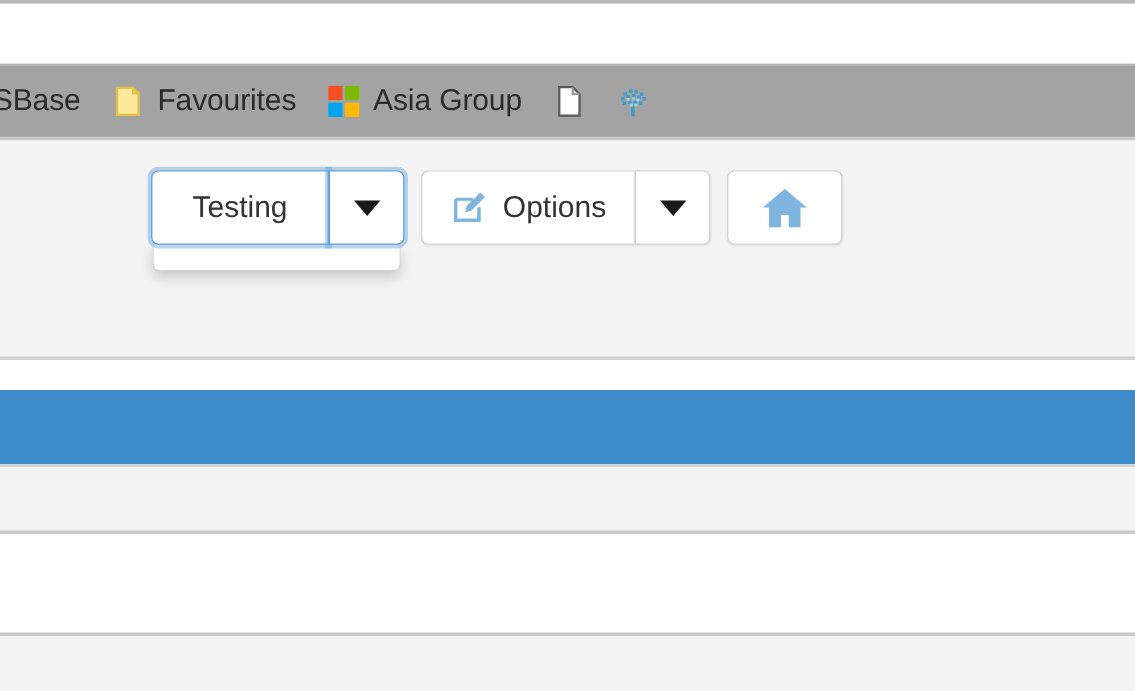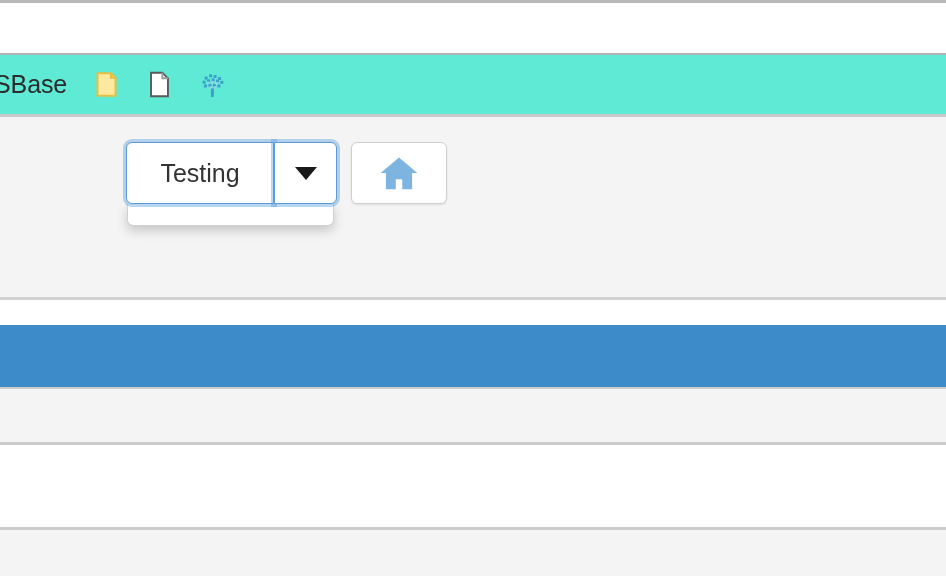--- a/index.html
+++ b/index.html
@@ -27,21 +27,21 @@
     background: #ffffff;
     border-top: 3px solid #b8b8b8;
     border-bottom: 2px solid #b4b4b4;
   }
 
   
   .bookmarks-bar {
     position: absolute;
     left: 0; top: 55px;
     width: 946px; height: 62px;
-    background: #5eead4;
+    background: #a3a3a3;
     border-bottom: 3px solid #c9c9c9;
     display: flex;
     align-items: center;
     padding-left: 0;
     overflow: hidden;
     white-space: nowrap;
   }
 
   .bookmark {
     display: flex;
@@ -225,22 +225,34 @@
       <span class="bookmark-label">SBase</span>
     </div>
 
     <div class="bookmark">
       <span>
         <svg class="bm-icon" viewBox="0 0 24 24" aria-hidden="true">
           <path d="M4 2h12l4 4v16H4z" fill="#ffe9a0" stroke="#e4c043" stroke-width="1.8"></path>
           <path d="M16 2v4h4" fill="none" stroke="#e4c043" stroke-width="1.8"></path>
         </svg>
       </span>
-    </div>
-
+      <span class="bookmark-label">Favourites</span>
+    </div>
+
+    <div class="bookmark">
+      <span>
+        <svg class="bm-icon" viewBox="0 0 24 24" aria-hidden="true">
+          <rect x="0.5" y="0.5" width="10.5" height="10.5" fill="#f25022"></rect>
+          <rect x="13" y="0.5" width="10.5" height="10.5" fill="#7fba00"></rect>
+          <rect x="0.5" y="13" width="10.5" height="10.5" fill="#00a4ef"></rect>
+          <rect x="13" y="13" width="10.5" height="10.5" fill="#ffb900"></rect>
+        </svg>
+      </span>
+      <span class="bookmark-label">Asia Group</span>
+    </div>
 
     <div class="bookmark">
       <span>
         <svg class="bm-icon" viewBox="0 0 24 24" aria-hidden="true">
           <path d="M4.5 1.5h10l5 5v16h-15z" fill="#ffffff" stroke="#5a5a5a" stroke-width="1.7"></path>
           <path d="M14.5 1.5v5h5" fill="none" stroke="#9b9b9b" stroke-width="1.7"></path>
         </svg>
       </span>
     </div>
 
@@ -283,20 +295,37 @@
 
       <div class="btn-group is-open">
         <div class="btn btn-main">Testing</div>
         <div class="btn btn-caret">
           <span class="caret-glyph"></span>
         </div>
         <div class="dropdown-panel"></div>
       </div>
 
 
+      <div class="btn-group">
+        <div class="btn btn-main">
+          <span class="btn-icon-label">
+            <span>
+              <svg class="edit-icon" viewBox="0 0 24 24" aria-hidden="true">
+                <path d="M3 6.5h11.5M3 6.5v14h15.5V12" fill="none" stroke="#7db4e0" stroke-width="2"></path>
+                <path d="M3 6.5v14h15.5V12" fill="none" stroke="#7db4e0" stroke-width="2"></path>
+                <path d="M19.4 1.9l3.1 3.1-9.1 9.1-4.1 1 1-4.1z" fill="#7db4e0"></path>
+              </svg>
+            </span>
+            <span>Options</span>
+          </span>
+        </div>
+        <div class="btn btn-caret">
+          <span class="caret-glyph"></span>
+        </div>
+      </div>
 
       <div class="btn-group">
         <div class="btn btn-home">
           <span>
             <svg class="home-icon" viewBox="0 0 24 22" aria-hidden="true">
               <path d="M12 1.5L0.8 11h3.2v10h6v-6.2h4V21h6V11h3.2z" fill="#7db4e0"></path>
             </svg>
           </span>
         </div>
       </div>

